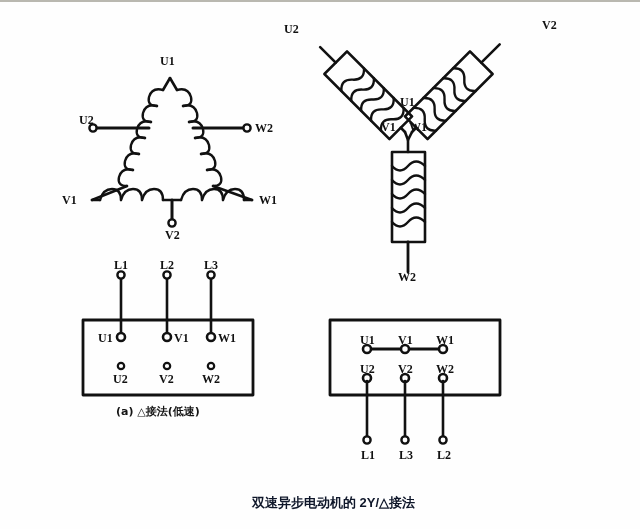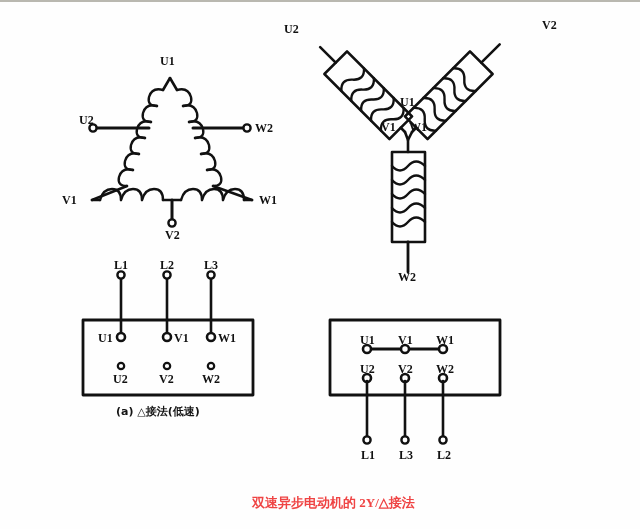--- a/index.html
+++ b/index.html
@@ -39,24 +39,24 @@
   .cap {
     position: absolute;
     font-family: "DejaVu Sans", "Liberation Sans", sans-serif;
     font-weight: bold;
     font-size: 11px;
     color: #141414;
     white-space: nowrap;
   }
   .cap-main {
     position: absolute;
-    font-family: Liberation Serif, serif;
+    font-family: Liberation Sans, sans-serif;
     font-weight: bold;
     font-size: 13px;
-    color: #ef4444;
+    color: #0f172a;
     white-space: nowrap;
     text-align: center;
   }
 </style>
 </head>
 <body>
 
 <div id="page">
 
   <div class="topline"></div>

